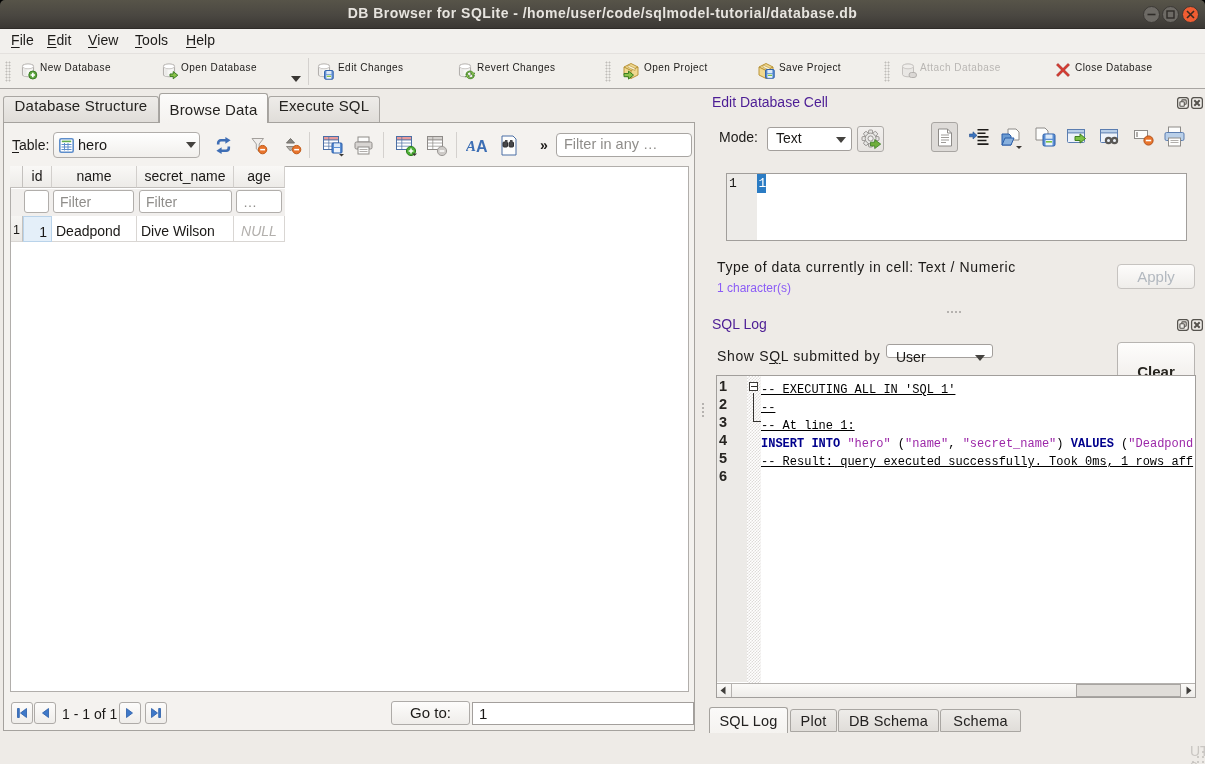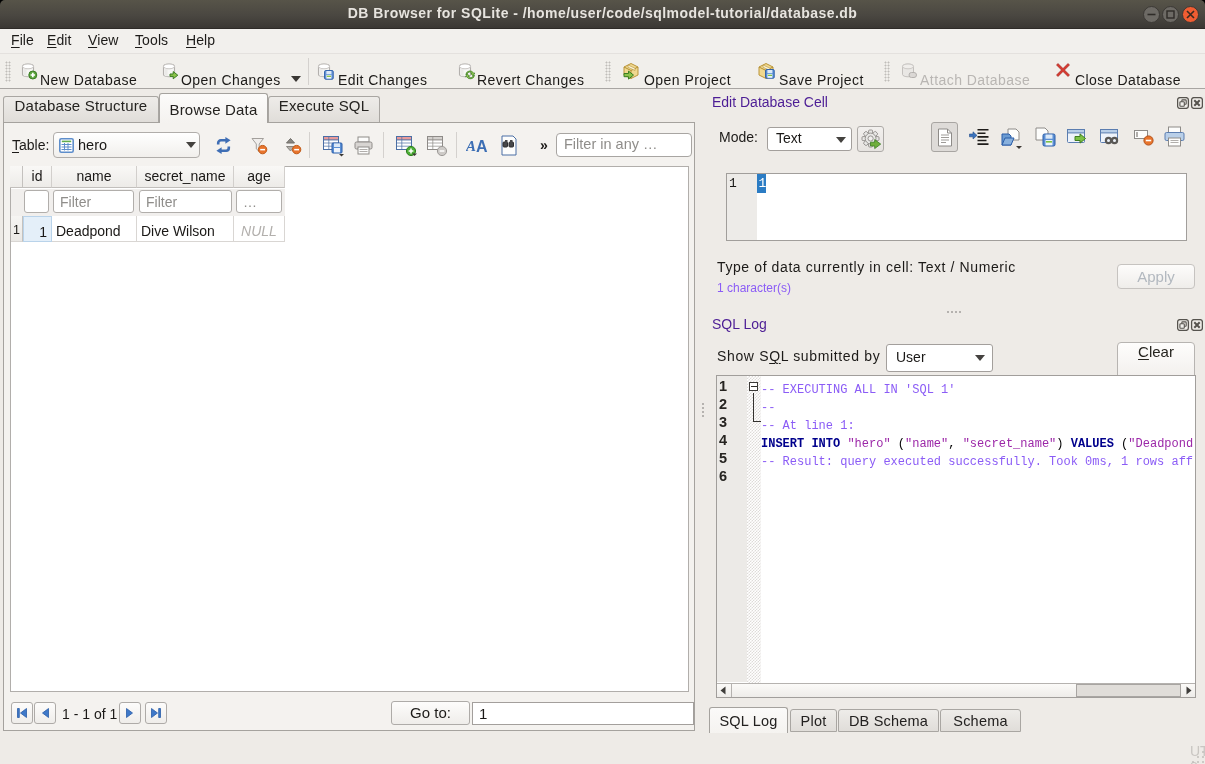--- a/index.html
+++ b/index.html
@@ -16,21 +16,21 @@
 #title-text { width:100%; top:5px; text-align:center; color:#e7e4df; font-size:14px; font-weight:bold; letter-spacing:0.45px; }
 .winbtn { top:6px; width:17px; height:17px; border-radius:50%; }
 .winbtn svg { position:absolute; left:0; top:0; }
 
 
 #menubar { left:0; top:29px; width:1205px; height:25px; background:#f2f0ed; border-bottom:1px solid #e4e1de; }
 .menuitem { top:32px; font-size:14px; letter-spacing:0.1px; color:#1c1a18; }
 
 
 #toolbar { left:0; top:54px; width:1205px; height:35px; background:#f1efeb; border-bottom:1px solid #a8a5a2; }
-.tbtext { top:72px; font-size:14px; letter-spacing:0.45px; color:#1c1a18; }
+.tbtext { top:62px; font-size:10px; letter-spacing:0.45px; color:#1c1a18; }
 .tbtext.dis { color:#b9b6b3; }
 .grip { top:61px; width:6px; height:21px;
   background-image:radial-gradient(circle, #c0bdb9 0.9px, transparent 1.1px);
   background-size:3px 3px; }
 .tbsep { top:58px; width:1px; height:27px; background:#d4d1ce; }
 .tbicon { top:62px; }
 
 
 .tab { font-size:15px; letter-spacing:0.2px; color:#252320; text-align:center; }
 .tab.inactive { top:96px; height:26px; background:linear-gradient(#eeece9,#e0ddd9); border:1px solid #a9a6a2; border-bottom:none; border-top-left-radius:3px; border-top-right-radius:3px; }
@@ -61,21 +61,21 @@
 
 .dock-title { font-size:14px; color:#4c1d95; }
 .rcombo { background:#fff; border:1px solid #a39f9c; border-radius:3px; font-size:14px; color:#1a1816; }
 .rbtn { background:linear-gradient(#fefdfc,#f0edea); border:1px solid #b7b4b1; border-radius:4px; font-size:15px; color:#26241f; text-align:center; }
 .rbtn.dis { background:linear-gradient(#fdfcfb,#efedea); border:1px solid #c6c3c0; color:#b2b8bf; }
 
 #edc-editor { left:726px; top:173px; width:461px; height:68px; background:#fff; border:1px solid #a19e9b; }
 #sql-editor { left:716px; top:375px; width:480px; height:323px; background:#fff; border:1px solid #a19e9b; }
 
 .mono { font-family:"Liberation Mono", monospace; font-size:12px; line-height:18px; white-space:pre; }
-.c-com { color:#8b5cf6; }
+.c-com { color:#000000;text-decoration:underline; }
 .c-kw { color:#00008c; font-weight:bold; }
 .c-str { color:#9c27a8; }
 .lnum { font-weight:bold; color:#262421; font-size:14.5px; line-height:18px; letter-spacing:0; }
 
 .btab { font-size:14.5px; letter-spacing:0.2px; color:#232120; text-align:center; }
 .btab.on { top:707px; height:26px; background:linear-gradient(#fbfaf9,#f5f3f0); border:1px solid #a5a29e; border-bottom:none; border-top-left-radius:3px; border-top-right-radius:3px; padding-top:5px; }
 .btab.off { top:709px; height:23px; background:linear-gradient(#eeece9,#e0ddd9); border:1px solid #a9a6a2; border-top-left-radius:3px; border-top-right-radius:3px; padding-top:3px; }
 
 #utf8 { left:1190px; top:743px; font-size:14px; color:#c9c6c2; }
 </style>
@@ -118,21 +118,21 @@
       <circle cx="12.8" cy="13" r="4" fill="#5da53f" stroke="#3a7d22"></circle>
       <path d="M12.8 10.8 v4.4 M10.6 13 h4.4" stroke="#fff" stroke-width="1.7"></path>
     </svg></div>
 <div class="tbtext abs" style="left:40px;">New Database</div>
 <div class="tbicon abs" style="left:161px;" id="ic-opendb"><svg width="18" height="18" viewBox="0 0 18 18">
       <path d="M2.5 4.4 a5.5 2.4 0 0 1 11 0 v8 a5.5 2.4 0 0 1 -11 0 z" fill="#f6f6f4" stroke="#b3b0ad" stroke-width="1.1"></path>
       <ellipse cx="8" cy="4.4" rx="5.5" ry="2.4" fill="#ffffff" stroke="#c9c6c3" stroke-width="1"></ellipse>
       <path d="M3.6 6 v6.4 a4.4 1.9 0 0 0 3 1.7 v-6.8 z" fill="#e7e5e2" opacity="0.7"></path>
       <path d="M9 12 h3.2 v-2.4 l4.6 3.6 -4.6 3.6 v-2.4 H9 z" fill="#8bc34a" stroke="#3a7d22"></path>
     </svg></div>
-<div class="tbtext abs" style="left:181px;">Open Changes</div>
+<div class="tbtext abs" style="left:181px;">Open Database</div>
 <div class="abs" style="left:291px; top:76px;">
   <div class="combo-arrow" style="border-top-color:#3a3733;"></div>
 </div>
 <div class="tbsep abs" style="left:308px;"></div>
 <div class="tbicon abs" style="left:316px;" id="ic-write"><svg width="18" height="18" viewBox="0 0 18 18">
       <path d="M2.5 4.4 a5.5 2.4 0 0 1 11 0 v8 a5.5 2.4 0 0 1 -11 0 z" fill="#f6f6f4" stroke="#b3b0ad" stroke-width="1.1"></path>
       <ellipse cx="8" cy="4.4" rx="5.5" ry="2.4" fill="#ffffff" stroke="#c9c6c3" stroke-width="1"></ellipse>
       <path d="M3.6 6 v6.4 a4.4 1.9 0 0 0 3 1.7 v-6.8 z" fill="#e7e5e2" opacity="0.7"></path>
       <rect x="8.6" y="8.6" width="8.6" height="8.6" rx="1" fill="#6a97d8" stroke="#2a5da8"></rect>
       <rect x="10.4" y="9" width="5" height="3.2" fill="#dce9f7"></rect>
@@ -387,23 +387,23 @@
 
 <div class="dock-title abs" style="left:712px; top:316px;">SQL Log</div>
 <div class="abs" id="dockbtn2" style="left:1177px; top:317px;"><svg width="26" height="12" viewBox="0 0 26 12">
       <rect x="0.6" y="0.6" width="10.8" height="10.8" rx="2.4" fill="none" stroke="#56534e" stroke-width="1.3"></rect>
       <rect x="4.8" y="2.9" width="4.4" height="4.4" rx="0.8" fill="none" stroke="#56534e" stroke-width="1.1"></rect>
       <rect x="2.9" y="4.8" width="4.4" height="4.4" rx="0.8" fill="#f1efec" stroke="#56534e" stroke-width="1.1"></rect>
       <rect x="14.6" y="0.6" width="10.8" height="10.8" rx="2.4" fill="none" stroke="#56534e" stroke-width="1.3"></rect>
       <path d="M17.3 3.3 l5.4 5.4 M22.7 3.3 l-5.4 5.4" stroke="#56534e" stroke-width="2"></path>
     </svg></div>
 <div class="abs" style="left:717px; top:348px; font-size:14px; letter-spacing:0.65px; color:#1c1a18;">Show S<span class="u">Q</span>L submitted by</div>
-<div class="rcombo abs" style="left:886px; top:344px; width:107px; height:28px; padding:4px 0 4px 9px;">User</div>
+<div class="rcombo abs" style="left:886px; top:344px; width:107px; height:14px; padding:4px 0 4px 9px;">User</div>
 <div class="abs combo-arrow" style="left:975px; top:355px;"></div>
-<div class="rbtn abs" style="left:1117px; top:342px; width:78px; height:43px; padding-top:0;"><span class="u">C</span>lear</div>
+<div class="rbtn abs" style="left:1117px; top:342px; width:78px; height:43px; padding-top:20px;font-weight:bold;"><span class="u">C</span>lear</div>
 
 <div id="sql-editor" class="abs"></div>
 <div class="abs" style="left:717px; top:376px; width:30px; height:306px; background:#eceae7;"></div>
 <div class="abs" style="left:747px; top:376px; width:14px; height:307px; background-image:linear-gradient(45deg,#dedbd8 25%,transparent 25%,transparent 75%,#dedbd8 75%),linear-gradient(45deg,#dedbd8 25%,transparent 25%,transparent 75%,#dedbd8 75%); background-size:3px 3px; background-position:0 0,1.5px 1.5px; background-color:#fff;"></div>
 <div class="abs lnum" style="left:719px; top:377px;">1<br>2<br>3<br>4<br>5<br>6</div>
 <div class="abs mono" style="left:761px; top:381px;"><span class="c-com">-- EXECUTING ALL IN 'SQL 1'</span>
 <span class="c-com">--</span>
 <span class="c-com">-- At line 1:</span>
 <span class="c-kw">INSERT INTO</span> <span class="c-str">"hero"</span> (<span class="c-str">"name"</span>, <span class="c-str">"secret_name"</span>) <span class="c-kw">VALUES</span> (<span class="c-str">"Deadpond</span>
 <span class="c-com">-- Result: query executed successfully. Took 0ms, 1 rows aff</span></div>

